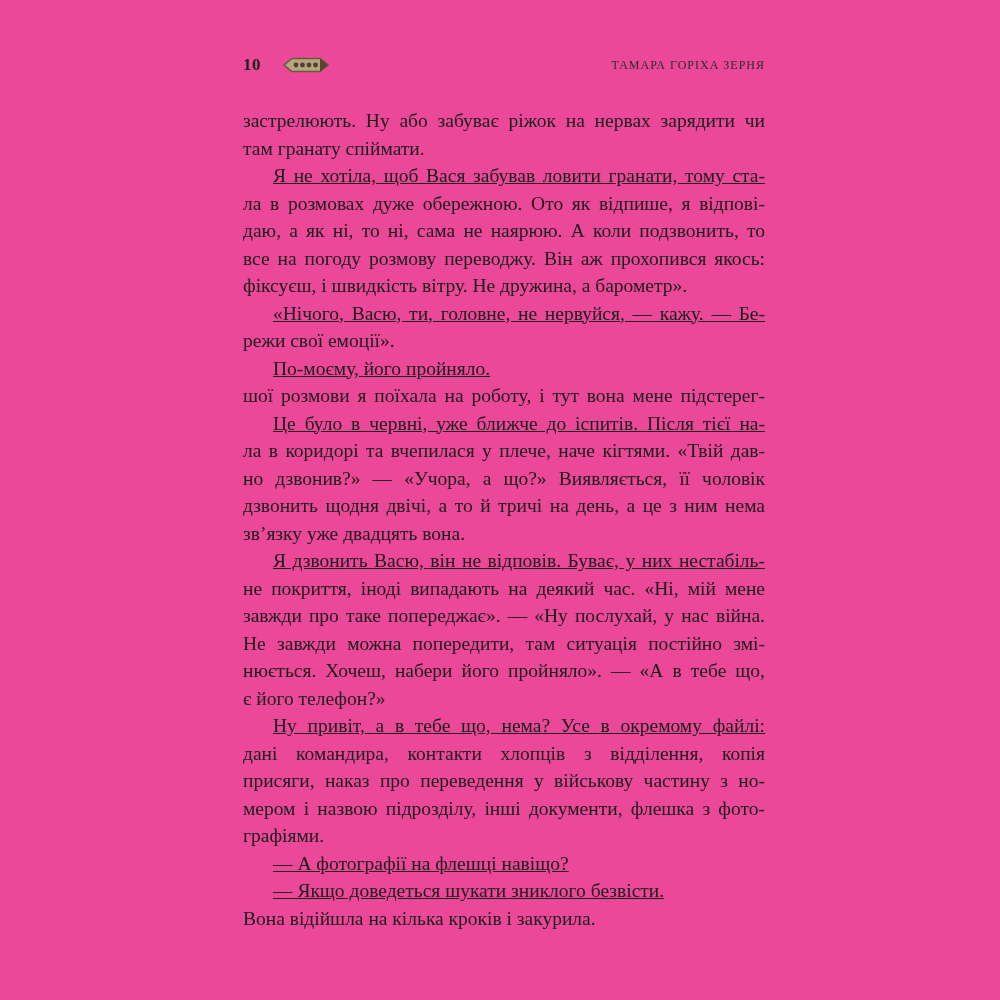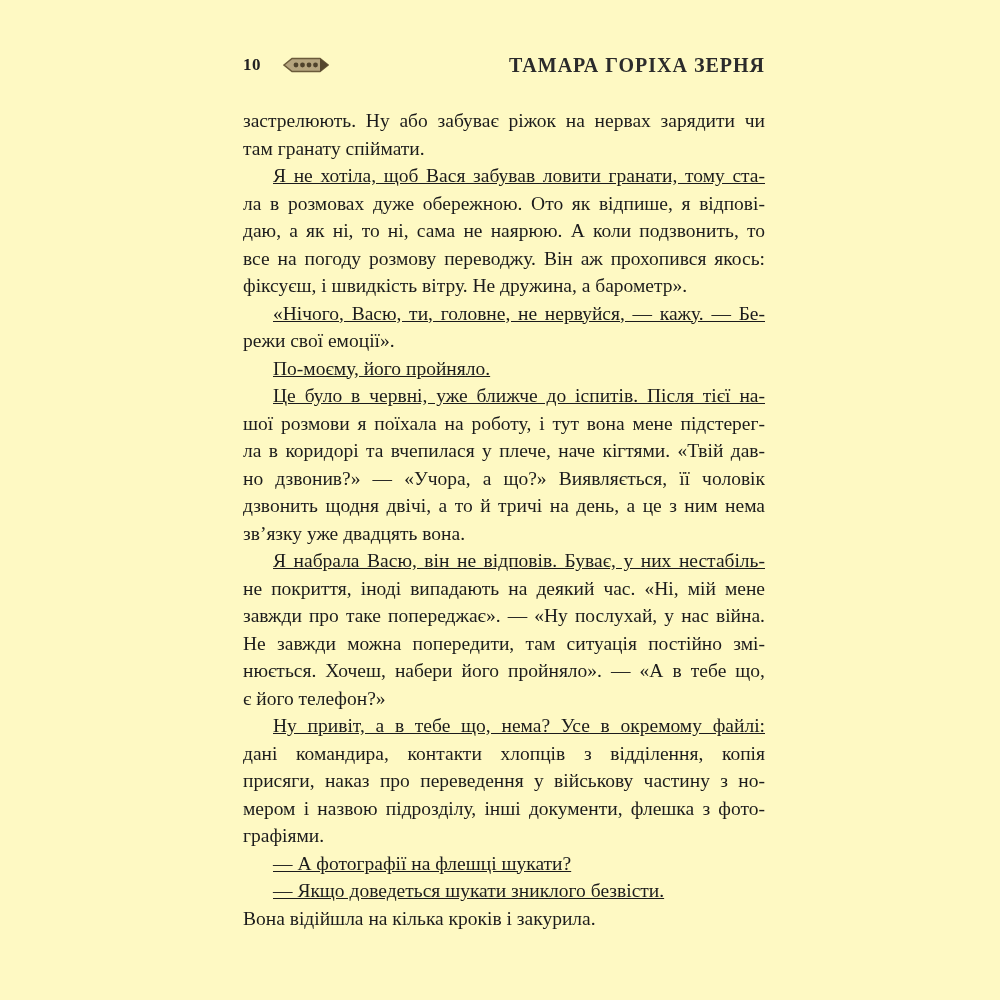--- a/index.html
+++ b/index.html
@@ -4,21 +4,21 @@
 <style>
   html, body {
     margin: 0;
     padding: 0;
     background: #ffffff;
   }
   .page {
     position: relative;
     width: 1000px;
     height: 1000px;
-    background: #fef9c3;
+    background: #ec4899;
     font-family: "Liberation Serif", serif;
     color: #1c1c1c;
     overflow: hidden;
   }
   .page-header {
     position: absolute;
     top: 53px;
     left: 243px;
     width: 522px;
     height: 24px;
@@ -31,24 +31,24 @@
     color: #222222;
     letter-spacing: 0.5px;
   }
   .ornament {
     margin-left: 22px;
     display: inline-flex;
     align-items: center;
   }
   .running-head {
     margin-left: auto;
-    font-size: 20px;
+    font-size: 12px;
     letter-spacing: 1px;
     color: #2b2b2b;
-    font-weight: 700;
+    font-weight: 400;
     text-transform: uppercase;
   }
   .body-text {
     position: absolute;
     top: 107px;
     left: 243px;
     width: 522px;
     font-size: 19.5px;
     line-height: 27.5px;
     color: #1c1c1c;
@@ -92,35 +92,35 @@
       <div class="text-line">застрелюють. Ну або забуває ріжок на нервах зарядити чи</div>
       <div class="text-line final">там гранату спіймати.</div>
       <div class="text-line indented">Я не хотіла, щоб Вася забував ловити гранати, тому ста-</div>
       <div class="text-line">ла в розмовах дуже обережною. Ото як відпише, я відпові-</div>
       <div class="text-line">даю, а як ні, то ні, сама не наярюю. А коли подзвонить, то</div>
       <div class="text-line">все на погоду розмову переводжу. Він аж прохопився якось:</div>
       <div class="text-line final">фіксуєш, і швидкість вітру. Не дружина, а барометр».</div>
       <div class="text-line indented">«Нічого, Васю, ти, головне, не нервуйся, — кажу. — Бе-</div>
       <div class="text-line final">режи свої емоції».</div>
       <div class="text-line indented final">По-моєму, його пройняло.</div>
+      <div class="text-line">шої розмови я поїхала на роботу, і тут вона мене підстерег-</div>
       <div class="text-line indented">Це було в червні, уже ближче до іспитів. Після тієї на-</div>
-      <div class="text-line">шої розмови я поїхала на роботу, і тут вона мене підстерег-</div>
       <div class="text-line">ла в коридорі та вчепилася у плече, наче кігтями. «Твій дав-</div>
       <div class="text-line">но дзвонив?» — «Учора, а що?» Виявляється, її чоловік</div>
       <div class="text-line">дзвонить щодня двічі, а то й тричі на день, а це з ним нема</div>
       <div class="text-line final">зв’язку уже двадцять вона.</div>
-      <div class="text-line indented">Я набрала Васю, він не відповів. Буває, у них нестабіль-</div>
+      <div class="text-line indented">Я дзвонить Васю, він не відповів. Буває, у них нестабіль-</div>
       <div class="text-line">не покриття, іноді випадають на деякий час. «Ні, мій мене</div>
       <div class="text-line">завжди про таке попереджає». — «Ну послухай, у нас війна.</div>
       <div class="text-line">Не завжди можна попередити, там ситуація постійно змі-</div>
       <div class="text-line">нюється. Хочеш, набери його пройняло». — «А в тебе що,</div>
       <div class="text-line final">є його телефон?»</div>
       <div class="text-line indented">Ну привіт, а в тебе що, нема? Усе в окремому файлі:</div>
       <div class="text-line">дані командира, контакти хлопців з відділення, копія</div>
       <div class="text-line">присяги, наказ про переведення у військову частину з но-</div>
       <div class="text-line">мером і назвою підрозділу, інші документи, флешка з фото-</div>
       <div class="text-line final">графіями.</div>
-      <div class="text-line indented final">— А фотографії на флешці шукати?</div>
+      <div class="text-line indented final">— А фотографії на флешці навіщо?</div>
       <div class="text-line indented final">— Якщо доведеться шукати зниклого безвісти.</div>
       <div class="text-line final">Вона відійшла на кілька кроків і закурила.</div>
     </main>
 
 </div>
 
 </body></html>

